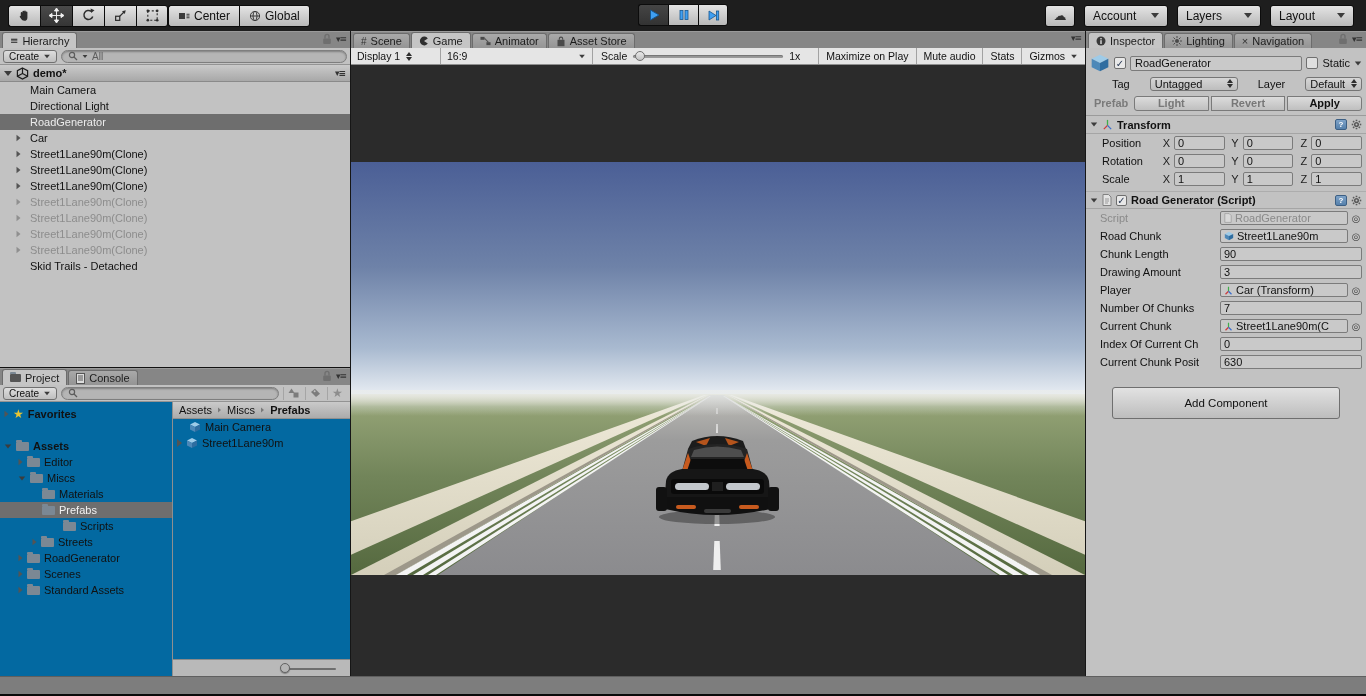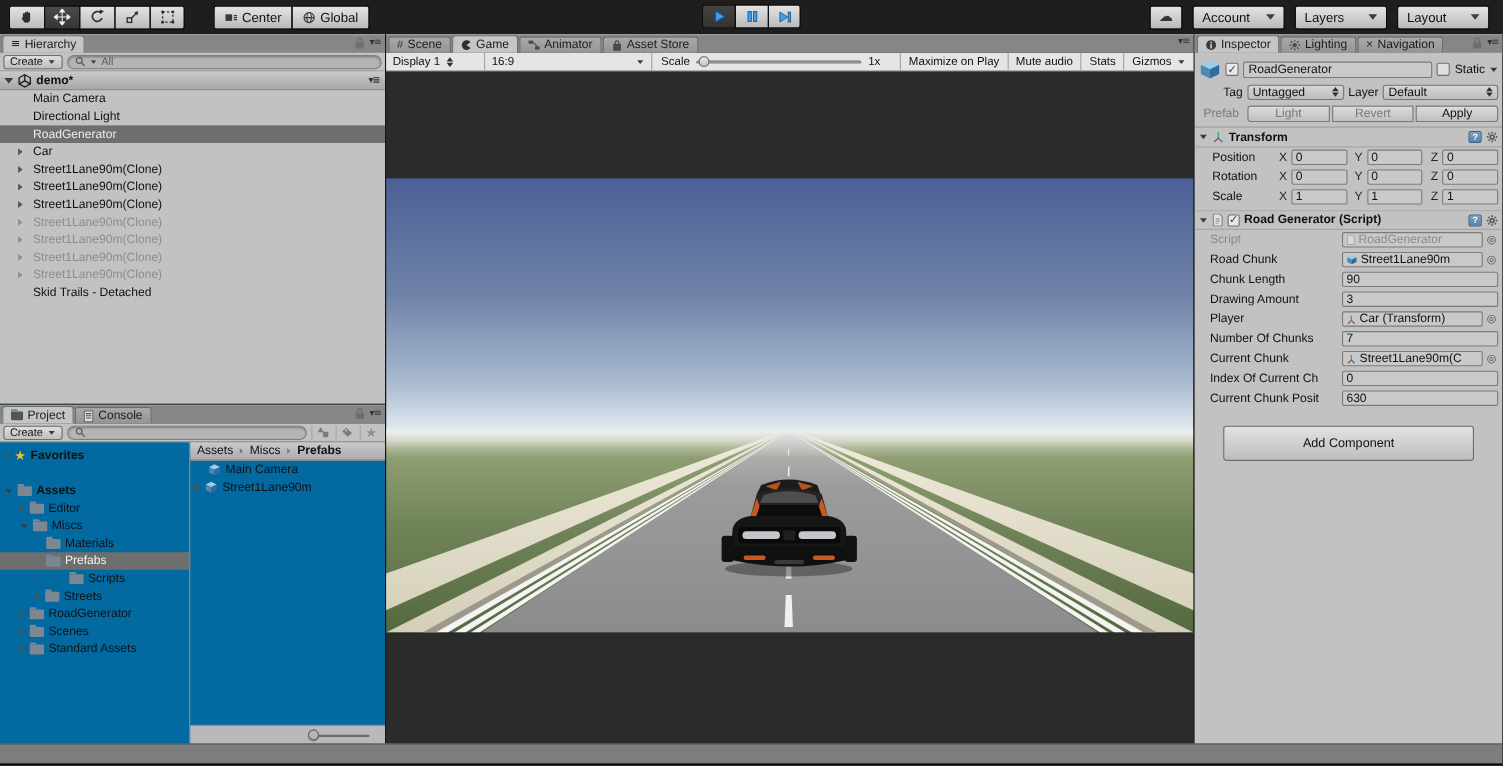--- a/index.html
+++ b/index.html
@@ -8,21 +8,21 @@
   .glyph { font-family:"DejaVu Sans",sans-serif; }
   #root { position:relative; width:1366px; height:696px; background:#7d7d7d; overflow:hidden; }
 
   
   #topbar { height:31px; background:#1e1e1e; display:flex; align-items:center; position:relative; }
   .toolgroup { display:flex; margin-left:8px; }
   .toolbtn { width:32px; height:22px; background:linear-gradient(#e4e4e4,#b9b9b9); border:1px solid #0c0c0c; border-right:none; display:flex; align-items:center; justify-content:center; }
   .toolbtn:first-child { border-radius:3px 0 0 3px; }
   .toolbtn:last-child { border-right:1px solid #0c0c0c; border-radius:0 3px 3px 0; }
   .toolbtn.active { background:linear-gradient(#4a4a4a,#353535); }
-  .pivotgroup { display:flex; margin-left:26px; }
+  .pivotgroup { display:flex; }
   .pivotbtn { height:22px; padding:0 9px; background:linear-gradient(#e4e4e4,#b9b9b9); border:1px solid #0c0c0c; border-right:none; display:flex; align-items:center; gap:4px; font-size:12px; }
   .pivotbtn:first-child { border-radius:3px 0 0 3px; }
   .pivotbtn:last-child { border-right:1px solid #0c0c0c; border-radius:0 3px 3px 0; }
   .playgroup { position:absolute; left:50%; top:4px; transform:translateX(-50%); display:flex; }
   .playbtn { width:30px; height:22px; background:linear-gradient(#e4e4e4,#b9b9b9); border:1px solid #0c0c0c; border-right:none; display:flex; align-items:center; justify-content:center; }
   .playbtn:first-child { border-radius:3px 0 0 3px; }
   .playbtn:last-child { border-right:1px solid #0c0c0c; border-radius:0 3px 3px 0; }
   .playbtn.active { background:linear-gradient(#454545,#333); }
   .tb-right { margin-left:auto; display:flex; align-items:center; gap:9px; margin-right:12px; }
   .ddbtn { height:22px; min-width:84px; padding:0 8px; background:linear-gradient(#e4e4e4,#b9b9b9); border:1px solid #0c0c0c; border-radius:3px; display:flex; align-items:center; justify-content:space-between; gap:10px; font-size:12px; }
@@ -105,23 +105,23 @@
   #render { position:absolute; top:97px; left:0; width:734px; height:413px; }
   #render svg { display:block; }
   #car { position:absolute; left:303px; top:267px; width:127px; height:96px; }
 
   
   #insp-scroll { flex:1; overflow:hidden; }
   .insp-head { padding:4px 4px 2px 4px; border-bottom:1px solid #9b9b9b; }
   .ih-row1 { display:flex; align-items:center; gap:4px; height:22px; }
   .bigcube { width:20px; height:20px; }
   .namefield { flex:1; height:15px; background:#c9c9c9; border:1px solid #7b7b7b; border-radius:2px; display:flex; align-items:center; padding:0 4px; }
-  .ih-row2 { display:flex; align-items:center; gap:4px; height:19px; padding-left:22px; }
+  .ih-row2 { display:flex; align-items:center; gap:20px; height:19px; padding-left:22px; }
   .enum { height:14px; background:linear-gradient(#d6d6d6,#bdbdbd); border:1px solid #757575; border-radius:3px; display:flex; align-items:center; justify-content:space-between; padding:0 4px; gap:4px; }
-  .ih-row3 { display:flex; align-items:center; gap:2px; height:20px; }
+  .ih-row3 { display:flex; align-items:center; gap:2px; height:20px;font-weight:bold; }
   .prefab-lbl { width:42px; color:#7a7a7a; padding-left:4px; }
   .pfbtn { flex:1; height:15px; background:linear-gradient(#dcdcdc,#bfbfbf); border:1px solid #7a7a7a; display:flex; align-items:center; justify-content:center; color:#787878; }
   .pfbtn.strong { color:#111; border-radius:0 3px 3px 0; }
   .pfbtn.first { border-radius:3px 0 0 3px; }
   .comp-head { height:18px; display:flex; align-items:center; gap:4px; padding:0 4px; font-weight:bold; border-bottom:1px solid #a5a5a5; position:relative; flex:none; }
   .comp-head .right { margin-left:auto; display:flex; align-items:center; gap:4px; }
   .gear { width:11px; height:11px; }
   .t-row { display:flex; align-items:center; height:18px; padding:0 4px 0 16px; gap:4px; }
   .t-label { width:54px; flex:none; }
   .axis-lbl { width:10px; text-align:right; flex:none; color:#222; }

